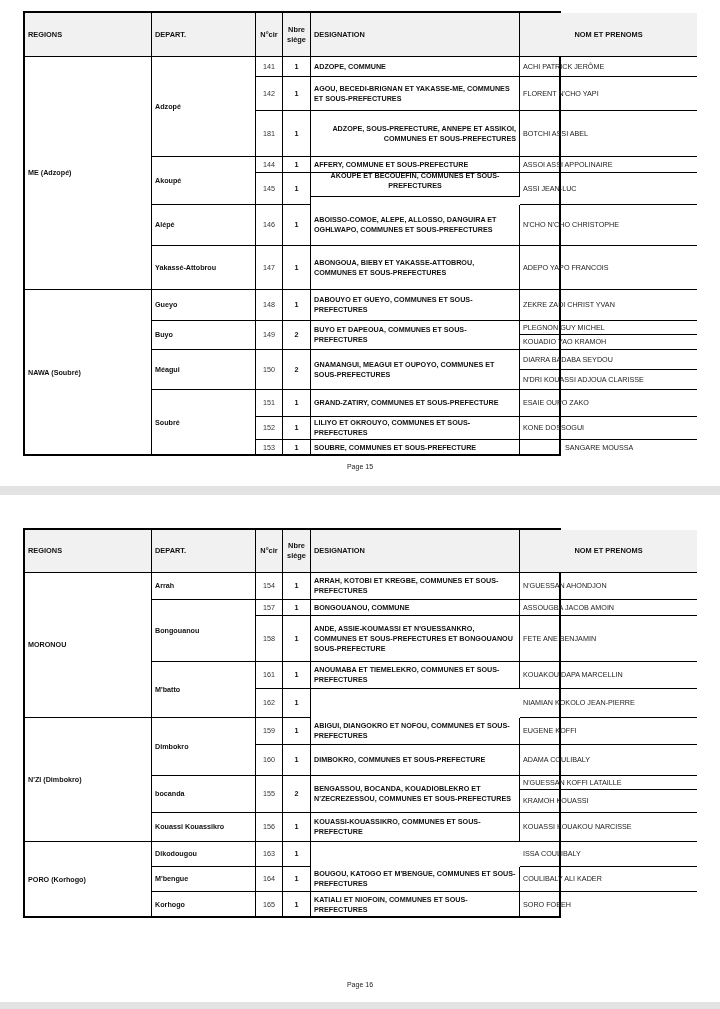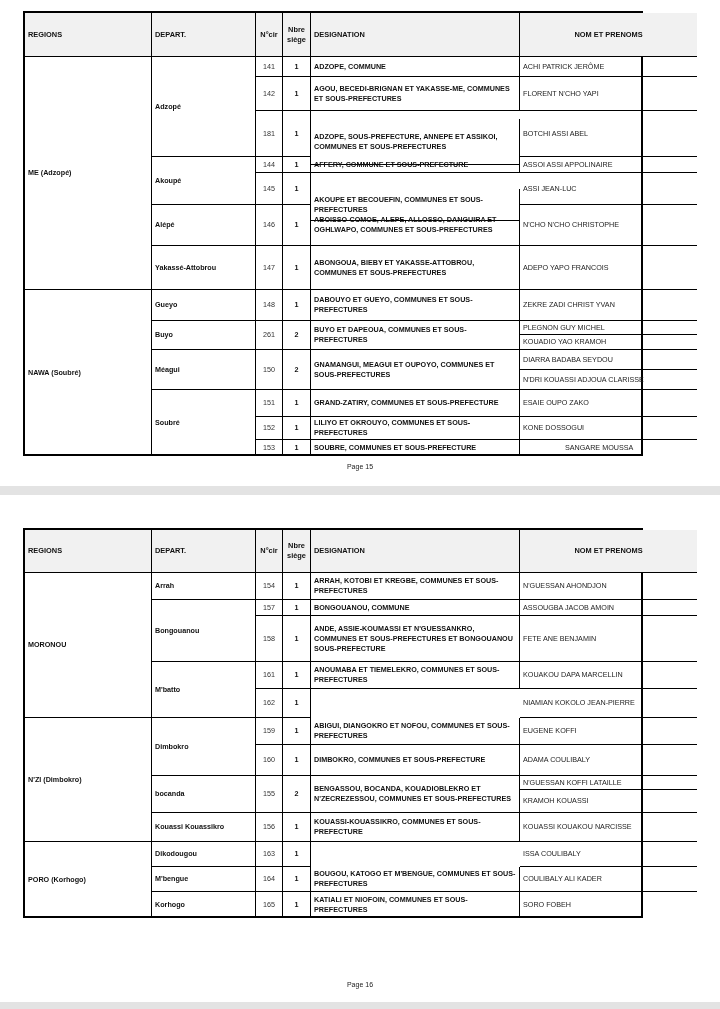--- a/index.html
+++ b/index.html
@@ -4,21 +4,21 @@
 <style>
   html, body { margin: 0; padding: 0; }
   body {
     width: 720px; height: 1009px; position: relative; overflow: hidden;
     background: #ffffff;
     font-family: "Liberation Sans", "DejaVu Sans", sans-serif;
     color: #111;
   }
   .sep { position: absolute; left: 0; width: 720px; background: #e3e3e3; }
   .page-num { position: absolute; left: 0; width: 720px; text-align: center; font-size: 7px; color: #222; }
-  .tbl { position: absolute; left: 23px; width: 620px; border: 2px solid #000; box-sizing: border-box; }
+  .tbl { position: absolute; left: 23px; width: 538px; border: 2px solid #000; box-sizing: border-box; }
   .cell {
     position: absolute; box-sizing: border-box;
     border-right: 1px solid #000; border-bottom: 1px solid #000;
     display: flex; align-items: center;
     font-size: 7.2px; line-height: 10px; padding: 0 3px; overflow: hidden;
   }
   .hdr { background: #f1f1f1; font-weight: bold; font-size: 7.4px; }
   .hdr.center { justify-content: center; text-align: center; }
   .bold { font-weight: bold; }
   .num { justify-content: center; color: #333; }
@@ -55,49 +55,49 @@
   <div class="cell bold" style="left:286px;top:44px;width:209px;height:20px;">ADZOPE, COMMUNE</div>
   <div class="cell name noright" style="left:495px;top:44px;width:177px;height:20px;">ACHI PATRICK JERÔME</div>
 
   <div class="cell num" style="left:231px;top:64px;width:27px;height:34px;">142</div>
   <div class="cell seat" style="left:258px;top:64px;width:28px;height:34px;">1</div>
   <div class="cell bold" style="left:286px;top:64px;width:209px;height:34px;">AGOU, BECEDI-BRIGNAN ET YAKASSE-ME, COMMUNES ET SOUS-PREFECTURES</div>
   <div class="cell name noright" style="left:495px;top:64px;width:177px;height:34px;">FLORENT N'CHO YAPI</div>
 
   <div class="cell num" style="left:231px;top:98px;width:27px;height:46px;">181</div>
   <div class="cell seat" style="left:258px;top:98px;width:28px;height:46px;">1</div>
-  <div class="cell bold" style="left:286px;top:106px;width:209px;height:46px;">ADZOPE, SOUS-PREFECTURE, ANNEPE ET ASSIKOI, COMMUNES ET SOUS-PREFECTURES</div>
+  <div class="cell bold" style="left:286px;top:98px;width:209px;height:46px;text-align:right;">ADZOPE, SOUS-PREFECTURE, ANNEPE ET ASSIKOI, COMMUNES ET SOUS-PREFECTURES</div>
   <div class="cell name noright" style="left:495px;top:98px;width:177px;height:46px;">BOTCHI ASSI ABEL</div>
 
   <div class="cell num" style="left:231px;top:144px;width:27px;height:16px;">144</div>
   <div class="cell seat" style="left:258px;top:144px;width:28px;height:16px;">1</div>
   <div class="cell bold" style="left:286px;top:144px;width:209px;height:16px;">AFFERY, COMMUNE ET SOUS-PREFECTURE</div>
   <div class="cell name noright" style="left:495px;top:144px;width:177px;height:16px;">ASSOI ASSI APPOLINAIRE</div>
 
   <div class="cell num" style="left:231px;top:160px;width:27px;height:32px;">145</div>
   <div class="cell seat" style="left:258px;top:160px;width:28px;height:32px;">1</div>
-  <div class="cell bold" style="left:286px;top:176px;width:209px;height:32px;">AKOUPE ET BECOUEFIN, COMMUNES ET SOUS-PREFECTURES</div>
+  <div class="cell bold" style="left:286px;top:152px;width:209px;height:32px;text-align:center;">AKOUPE ET BECOUEFIN, COMMUNES ET SOUS-PREFECTURES</div>
   <div class="cell name noright" style="left:495px;top:160px;width:177px;height:32px;">ASSI JEAN-LUC</div>
 
   <div class="cell num" style="left:231px;top:192px;width:27px;height:41px;">146</div>
   <div class="cell seat" style="left:258px;top:192px;width:28px;height:41px;">1</div>
   <div class="cell bold" style="left:286px;top:192px;width:209px;height:41px;">ABOISSO-COMOE, ALEPE, ALLOSSO, DANGUIRA ET OGHLWAPO, COMMUNES ET SOUS-PREFECTURES</div>
   <div class="cell name noright" style="left:495px;top:192px;width:177px;height:41px;">N'CHO N'CHO CHRISTOPHE</div>
 
   <div class="cell num" style="left:231px;top:233px;width:27px;height:44px;">147</div>
   <div class="cell seat" style="left:258px;top:233px;width:28px;height:44px;">1</div>
   <div class="cell bold" style="left:286px;top:233px;width:209px;height:44px;">ABONGOUA, BIEBY ET YAKASSE-ATTOBROU, COMMUNES ET SOUS-PREFECTURES</div>
   <div class="cell name noright" style="left:495px;top:233px;width:177px;height:44px;">ADEPO YAPO FRANCOIS</div>
 
   <div class="cell num" style="left:231px;top:277px;width:27px;height:31px;">148</div>
   <div class="cell seat" style="left:258px;top:277px;width:28px;height:31px;">1</div>
   <div class="cell bold" style="left:286px;top:277px;width:209px;height:31px;">DABOUYO ET GUEYO, COMMUNES ET SOUS-PREFECTURES</div>
   <div class="cell name noright" style="left:495px;top:277px;width:177px;height:31px;">ZEKRE ZADI CHRIST YVAN</div>
 
-  <div class="cell num" style="left:231px;top:308px;width:27px;height:29px;">261</div>
+  <div class="cell num" style="left:231px;top:308px;width:27px;height:29px;">149</div>
   <div class="cell seat" style="left:258px;top:308px;width:28px;height:29px;">2</div>
   <div class="cell bold" style="left:286px;top:308px;width:209px;height:29px;">BUYO ET DAPEOUA, COMMUNES ET SOUS-PREFECTURES</div>
   <div class="cell name noright" style="left:495px;top:308px;width:177px;height:14px;">PLEGNON GUY MICHEL</div>
   <div class="cell name noright" style="left:495px;top:322px;width:177px;height:15px;">KOUADIO YAO KRAMOH</div>
 
   <div class="cell num" style="left:231px;top:337px;width:27px;height:40px;">150</div>
   <div class="cell seat" style="left:258px;top:337px;width:28px;height:40px;">2</div>
   <div class="cell bold" style="left:286px;top:337px;width:209px;height:40px;">GNAMANGUI, MEAGUI ET OUPOYO, COMMUNES ET SOUS-PREFECTURES</div>
   <div class="cell name noright" style="left:495px;top:337px;width:177px;height:20px;">DIARRA BADABA SEYDOU</div>
   <div class="cell name noright" style="left:495px;top:357px;width:177px;height:20px;">N'DRI KOUASSI ADJOUA CLARISSE</div>

